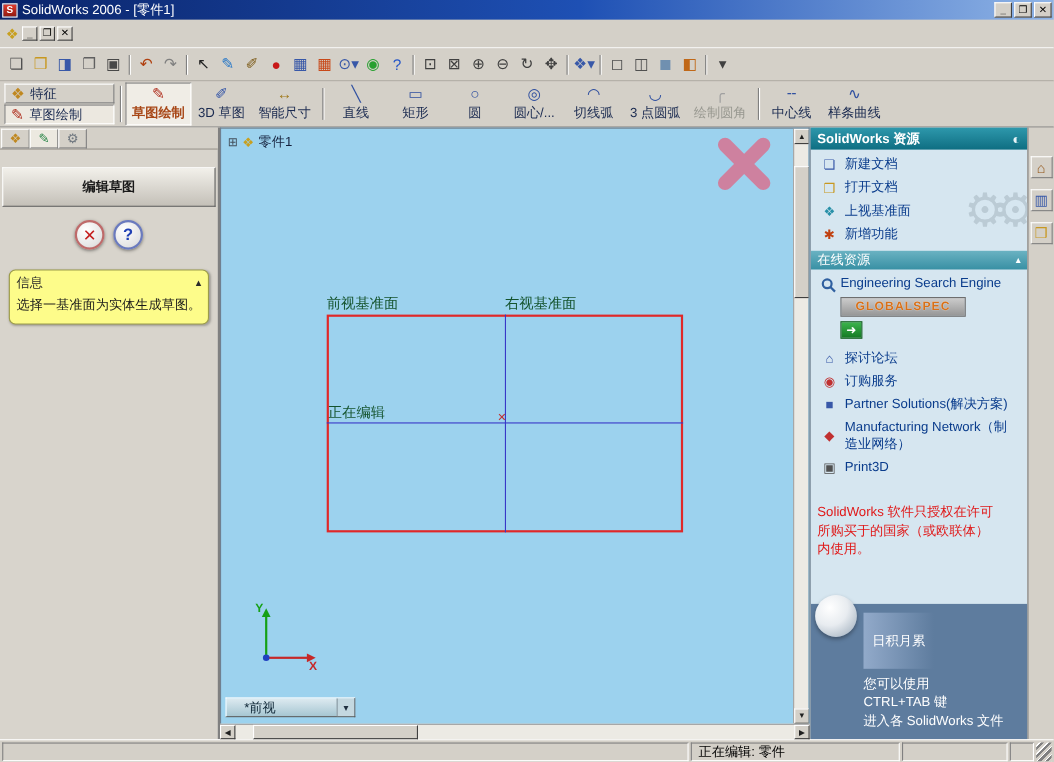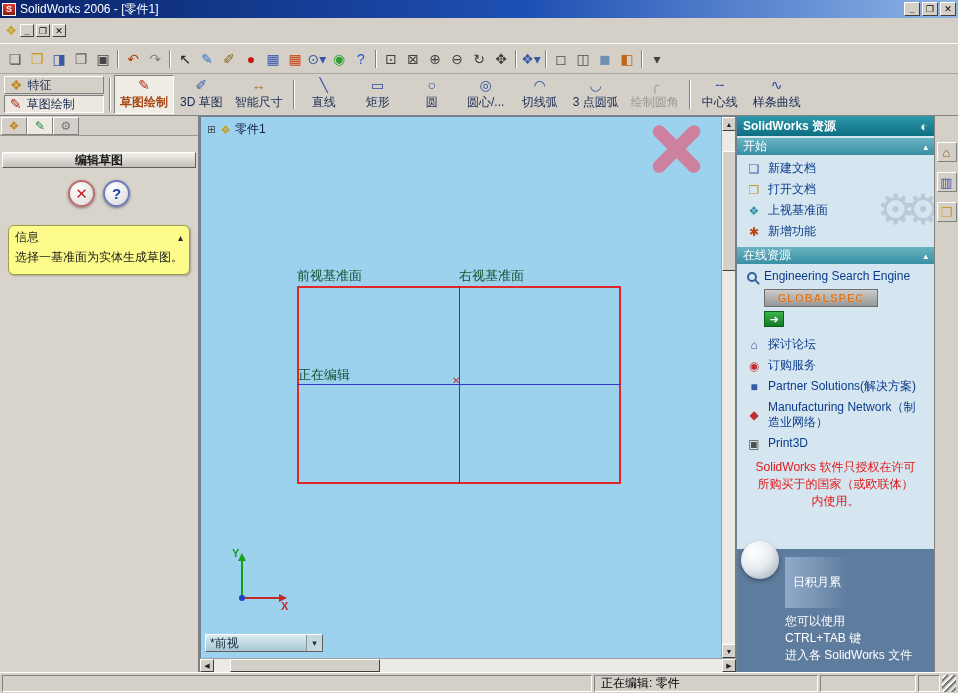--- a/index.html
+++ b/index.html
@@ -50,21 +50,21 @@
 
   
   .main{height:556px;flex:none;display:flex}
 
   
   .left-panel{width:200px;flex:none;background:#D8D4CC;border-right:2px solid #808080;display:flex;flex-direction:column}
   .panel-tabs{display:flex;height:20px;background:#D4D0C8;border-bottom:1px solid #9A968E;padding:1px 1px 0}
   .p-tab{width:26px;display:flex;align-items:center;justify-content:center;font-size:12px;
     border:1px solid;border-color:#fff #808080 #808080 #fff;background:#D4D0C8}
   .p-tab.active{background:#ECE9E0}
-  .panel-title{height:16px;margin:16px 2px 0;background:linear-gradient(#F2F0EA,#C4C0B8);border:1px solid;
+  .panel-title{height:36px;margin:16px 2px 0;background:linear-gradient(#F2F0EA,#C4C0B8);border:1px solid;
     border-color:#fff #606060 #606060 #fff;display:flex;align-items:center;justify-content:center;font-weight:bold;color:#1A1A1A}
   .pm-btns{display:flex;justify-content:center;gap:8px;margin-top:12px}
   .pm-btn{width:27px;height:27px;border-radius:50%;display:flex;align-items:center;justify-content:center;
     font-weight:bold;font-size:15px;background:radial-gradient(circle at 35% 30%,#FFFFFF 0%,#E4E4E4 70%,#C8C8C8 100%);
     box-shadow:0 1px 3px rgba(0,0,0,.45)}
   .pm-btn.cancel{color:#C41E1E;border:2px solid #BE6A6A}
   .pm-btn.helpb{color:#2040B4;border:2px solid #6A7ABE}
   .info-box{margin:18px 8px 0;background:#FDFC8A;border:1px solid #9C9C4A;border-radius:6px;padding:3px 6px 9px;box-shadow:1px 1px 2px rgba(0,0,0,.25)}
   .info-head{display:flex;align-items:center;color:#2A2A2A;padding-bottom:3px}
   .info-head .caret{margin-left:auto;font-size:10px}
@@ -88,21 +88,21 @@
   .triad{position:absolute;left:26px;top:430px;width:64px;height:64px}
   .t-ylbl{position:absolute;left:5px;top:0;color:#15A015;font-size:11px;font-weight:bold}
   .t-yline{position:absolute;left:14px;top:13px;width:2px;height:39px;background:#15A015}
   .t-yarr{position:absolute;left:11px;top:6px;border-left:4px solid transparent;border-right:4px solid transparent;border-bottom:8px solid #15A015}
   .t-xline{position:absolute;left:15px;top:50px;width:38px;height:2px;background:#C62828}
   .t-xarr{position:absolute;left:52px;top:47px;border-top:4px solid transparent;border-bottom:4px solid transparent;border-left:8px solid #C62828}
   .t-xlbl{position:absolute;left:54px;top:53px;color:#C62828;font-size:11px;font-weight:bold}
   .t-o{position:absolute;left:12px;top:48px;width:6px;height:6px;border-radius:50%;background:#2040C0}
   .view-sel{position:absolute;left:4px;bottom:6px;width:118px;height:18px;display:flex;align-items:center;
     background:linear-gradient(#DDEAF0,#A6C6D2);border:1px solid;border-color:#fff #606060 #606060 #fff}
-  .view-sel>span:first-child{flex:1;padding:0 4px;color:#102838;font-size:12px}
+  .view-sel>span:first-child{flex:1;padding:0 16px;color:#102838;font-size:12px}
   .vs-btn{width:16px;height:100%;border-left:1px solid #8898A0;display:flex;align-items:center;justify-content:center;background:#C4D8E0}
   .vs-btn::after{content:"▾";font-size:9px;color:#203040}
 
   
   .vscroll{position:absolute;right:0;top:0;bottom:0;width:14px;background:#ECEAE4;border-left:1px solid #A0A0A0}
   .vscroll .arr{position:absolute;left:0;width:14px;height:14px;background:#D4D0C8;border:1px solid;border-color:#fff #404040 #404040 #fff;
     display:flex;align-items:center;justify-content:center;font-size:7px;color:#202020}
   .vscroll .arr.up{top:0}.vscroll .arr.up::after{content:"▲"}
   .vscroll .arr.dn{bottom:0}.vscroll .arr.dn::after{content:"▼"}
   .vscroll .thumb{position:absolute;left:0;top:34px;width:14px;height:120px;background:#D4D0C8;border:1px solid;border-color:#fff #404040 #404040 #fff}
@@ -128,38 +128,38 @@
   .tp-item{display:flex;align-items:center;gap:7px;padding:3px 10px;color:#0A3C8C}
   .tp-ico{width:14px;text-align:center;font-size:12px;flex:none}
   .tp-lbl{font-size:12px;line-height:15px}
   .search-row{display:flex;align-items:center;gap:7px;padding:5px 10px 3px;color:#0A3C8C}
   .mag{width:10px;height:10px;border:2px solid #3060A0;border-radius:50%;position:relative;flex:none}
   .mag::after{content:"";position:absolute;width:6px;height:2px;background:#3060A0;transform:rotate(45deg);right:-5px;bottom:-3px}
   .gspec{margin:2px 10px 2px 27px;width:114px;height:18px;background:linear-gradient(#CCCCCC,#969696);border:1px solid #6E6E6E;
     color:#D87018;font-weight:bold;font-size:11px;display:flex;align-items:center;justify-content:center;letter-spacing:1px;text-shadow:0 0 1px #fff}
   .go-btn{margin:2px 10px 4px 27px;width:20px;height:16px;background:linear-gradient(#3CB44C,#157A24);color:#fff;
     display:flex;align-items:center;justify-content:center;font-size:11px;border:1px solid #0E5E1A}
-  .tp-license{margin:2px 6px 0;text-align:center;color:#E01818;font-size:12px;line-height:17px}
+  .tp-license{margin:19px 6px 0;color:#E01818;font-size:12px;line-height:17px}
   .tp-license span{display:block}
   .tp-tip{margin-top:auto;position:relative;background:#5E7C9E;min-height:94px;padding:8px 8px 8px 48px;color:#fff}
   .bulb{position:absolute;left:4px;top:-8px;width:38px;height:38px;border-radius:50%;
     background:radial-gradient(circle at 35% 30%,#FFFFFF 0%,#E8ECF0 45%,#96A6B6 100%);box-shadow:0 2px 4px rgba(0,0,0,.35)}
   .tip-title{width:max-content;font-weight:normal;background:linear-gradient(90deg,#92AACA,#5E7C9E);padding:17px 8px;margin-bottom:5px}
   .tip-line{font-size:12px;line-height:17px}
 
   
   .right-strip{width:24px;flex:none;background:#D4D0C8;border-left:1px solid #808080;display:flex;flex-direction:column;align-items:center;padding-top:26px;gap:10px}
   .rs-btn{width:20px;height:20px;display:flex;align-items:center;justify-content:center;font-size:13px;
     background:#D4D0C8;border:1px solid;border-color:#fff #808080 #808080 #fff}
 
   
   .statusbar{height:21px;flex:none;display:flex;align-items:center;gap:2px;padding:2px;background:#D4D0C8;border-top:1px solid #fff}
   .sb-panel{height:17px;border:1px solid;border-color:#808080 #fff #fff #808080;display:flex;align-items:center;padding:0 6px;font-size:12px;color:#000}
   .sb-main{flex:1}
-  .sb-edit{width:224px}
+  .sb-edit{width:190px}
   .sb-blank{width:96px}
   .sb-box{width:22px}
   .grip{width:14px;height:17px;background:repeating-linear-gradient(135deg,#D4D0C8 0 2px,#fff 2px 3px,#808080 3px 5px)}
 
   
   .watermark{position:absolute;left:772px;top:632px;z-index:60;font-size:25px;font-weight:bold;color:#8A8A8A;opacity:.85;white-space:nowrap}
 </style>
 </head>
 <body>
 
@@ -367,21 +367,20 @@
         <div class="arr rt"></div>
       </div>
     </div>
 
     <div class="task-pane">
       <div class="tp-header">
         <span>SolidWorks 资源</span>
         <span class="tp-globe">◐</span>
       </div>
       <div class="tp-body">
-        <div class="tp-sec-head">开始</div>
         <div class="tp-items-wrap">
           <div class="gears">⚙⚙</div>
           <div class="tp-items">
 
           <div class="tp-item">
                 <span class="tp-ico" style="color: rgb(56, 88, 168);">❏</span>
                 <span class="tp-lbl">新建文档</span>
               </div>
               <div class="tp-item">
                 <span class="tp-ico" style="color: rgb(200, 152, 32);">❒</span>

